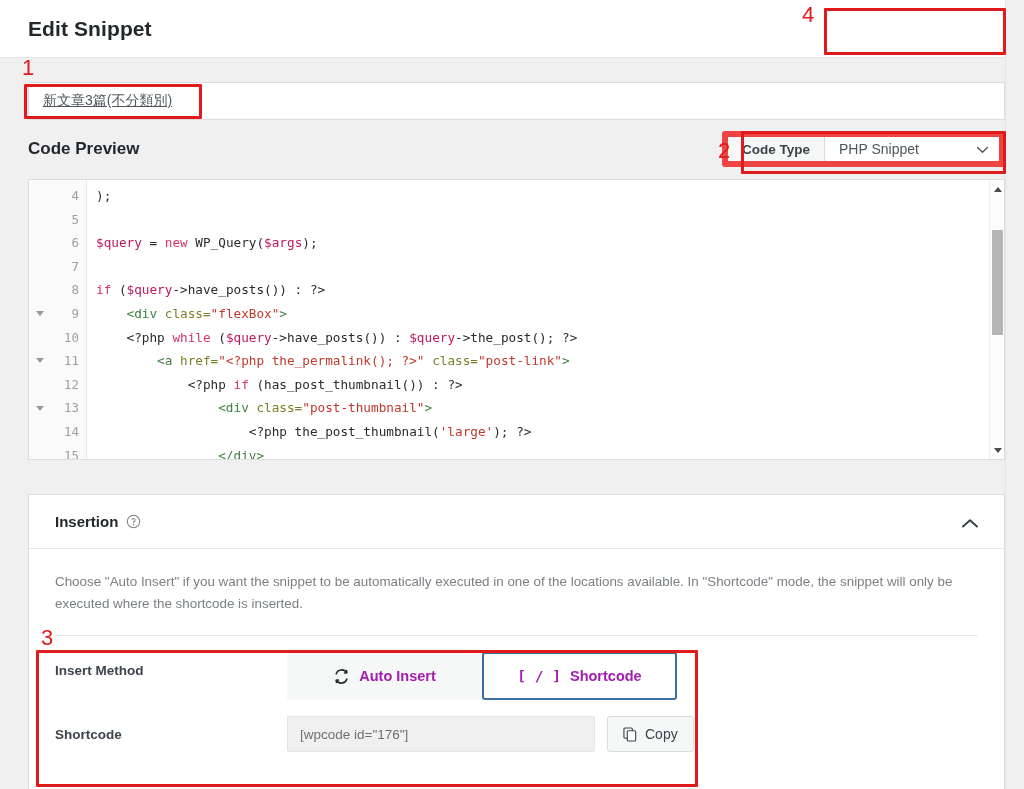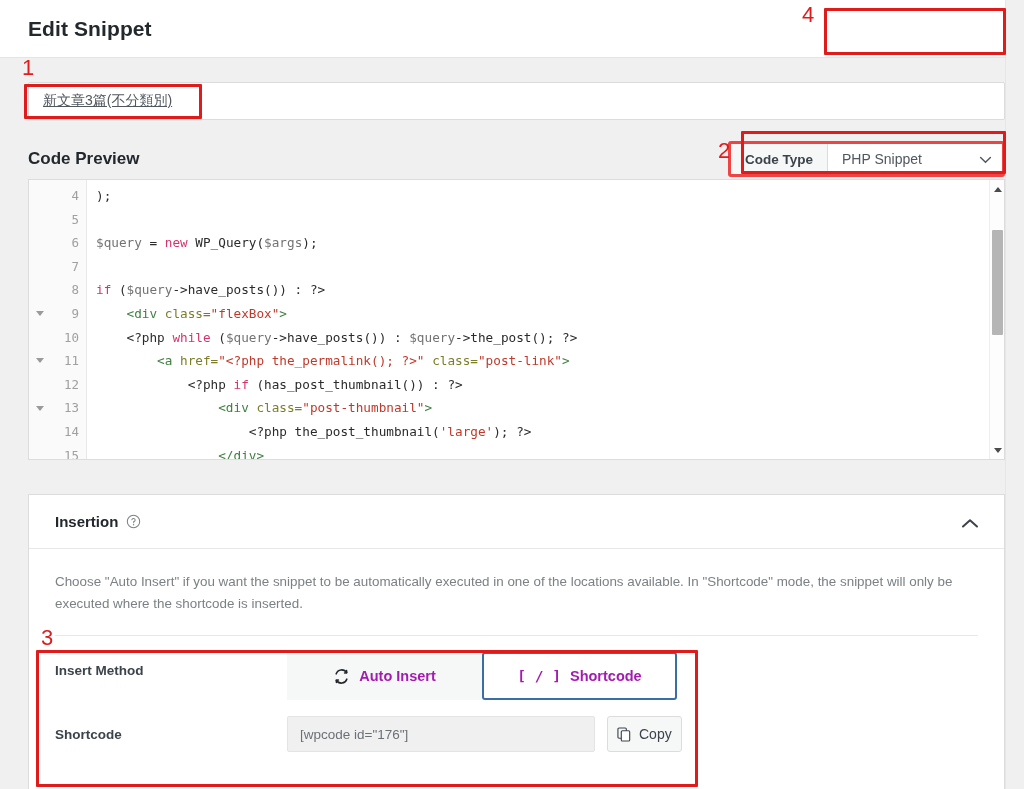--- a/index.html
+++ b/index.html
@@ -59,27 +59,27 @@
     display:flex; align-items:center;
   }
   .title-input {
     border:none; outline:none; background:transparent;
     font-family:inherit; font-size:14px; color:#50575e;
     padding-left:14px; width:100%; height:100%;text-decoration:underline;
   }
 
   
   .preview-head {
-    position:absolute; left:28px; top:142px; width:977px; height:34px;
+    position:absolute; left:28px; top:132px; width:977px; height:34px;
     display:flex; align-items:center;
   }
   .preview-title { font-size:17px; font-weight:bold; color:#23282d; }
   .codetype-group {
     margin-left:auto; display:flex; align-items:stretch;
-    border:3px solid #ef4444; border-radius:3px; overflow:hidden;
+    border:6px solid #ef4444; border-radius:3px; overflow:hidden;
     background:#fff; height:36px;
   }
   .codetype-label {
     display:flex; align-items:center; padding:0 14px;
     background:#f6f7f7; font-size:13.5px; font-weight:bold; color:#3c434a;
     border-right:1px solid #dcdcde;
   }
   .codetype-select {
     display:flex; align-items:center; gap:0; padding:0 10px 0 14px;
     min-width:174px; background:#fff; font-size:14px; color:#50575e;
@@ -108,21 +108,21 @@
     border-right:1px solid #e8e8e8;
     font-family:"DejaVu Sans Mono", monospace; font-size:12.5px; color:#a0a0a0;
   }
   .gutter div { height:23.6px; line-height:23.6px; }
   .code-area {
     flex:1; padding-top:4px; padding-left:9px; overflow:hidden;
     font-family:"DejaVu Sans Mono", monospace; font-size:12.7px;
     white-space:pre; color:#2b2b2b;
   }
   .code-area .ln { height:23.6px; line-height:23.6px; }
-  .t-var { color:#737373; }
+  .t-var { color:#be185d; }
   .t-kw  { color:#d6336c; }
   .t-tag { color:#3f7f3f;margin-top:40px; }
   .t-attr{ color:#7d7d29; }
   .t-str { color:#c0392b; }
   .t-plain { color:#2b2b2b; }
 
   .vscroll {
     width:15px; background:#fdfdfd; border-left:1px solid #eee;
     position:relative;
   }
@@ -172,21 +172,21 @@
   .bracket { font-family:"DejaVu Sans Mono", monospace; font-weight:bold; }
 
   .shortcode-row { display:flex; align-items:center; }
   .shortcode-input {
     width:308px; height:36px; background:#f0f0f1; border:1px solid #e4e4e6;
     border-radius:2px; padding:0 12px;
     font-family:inherit; font-size:13.5px; color:#6b7075;
     outline:none;
   }
   .copy-btn {
-    margin-left:12px; height:36px; padding:0 9px;
+    margin-left:12px; height:36px; padding:0 15px;
     display:flex; align-items:center; gap:8px;
     background:#f6f7f7; border:1px solid #dcdcde; border-radius:3px;
     font-family:inherit; font-size:14px; color:#3c434a; cursor:pointer;
   }
   .copy-icon { width:14px; height:15px; display:block; }
 
   
   .right-gutter {
     position:absolute; right:0; top:0; width:19px; height:789px;
     background:#f0f0f1; border-left:1px solid #e6e6e6;

